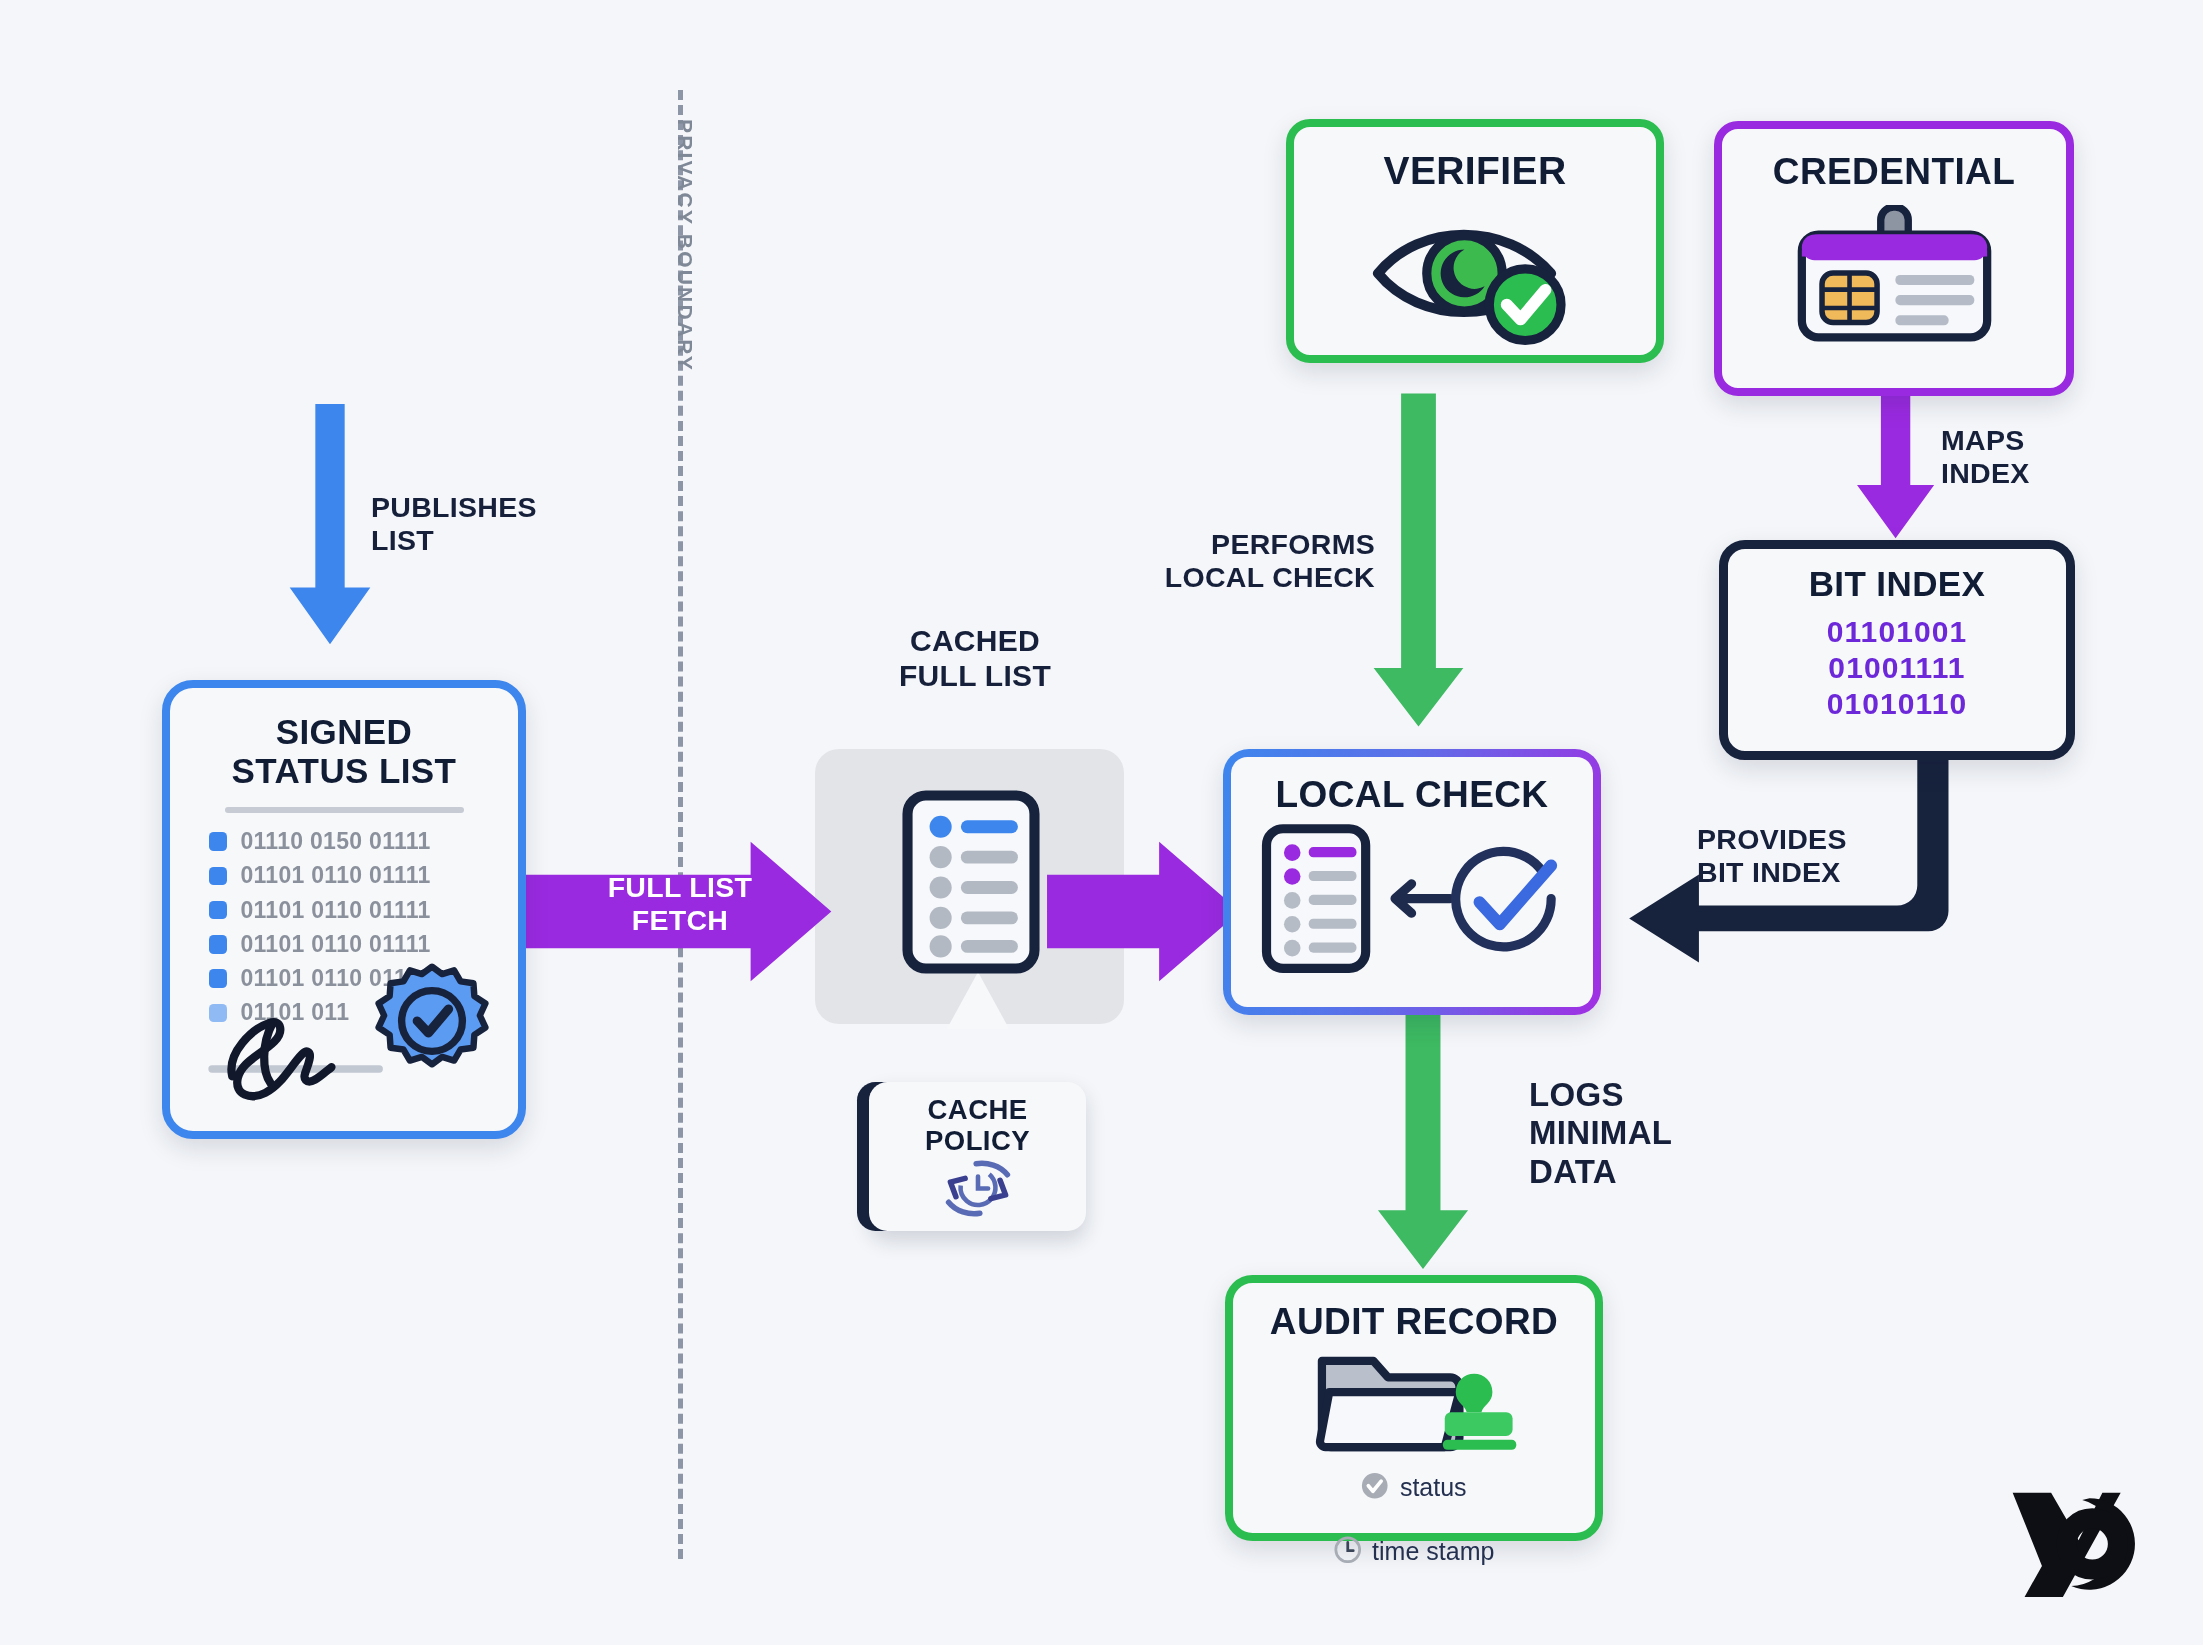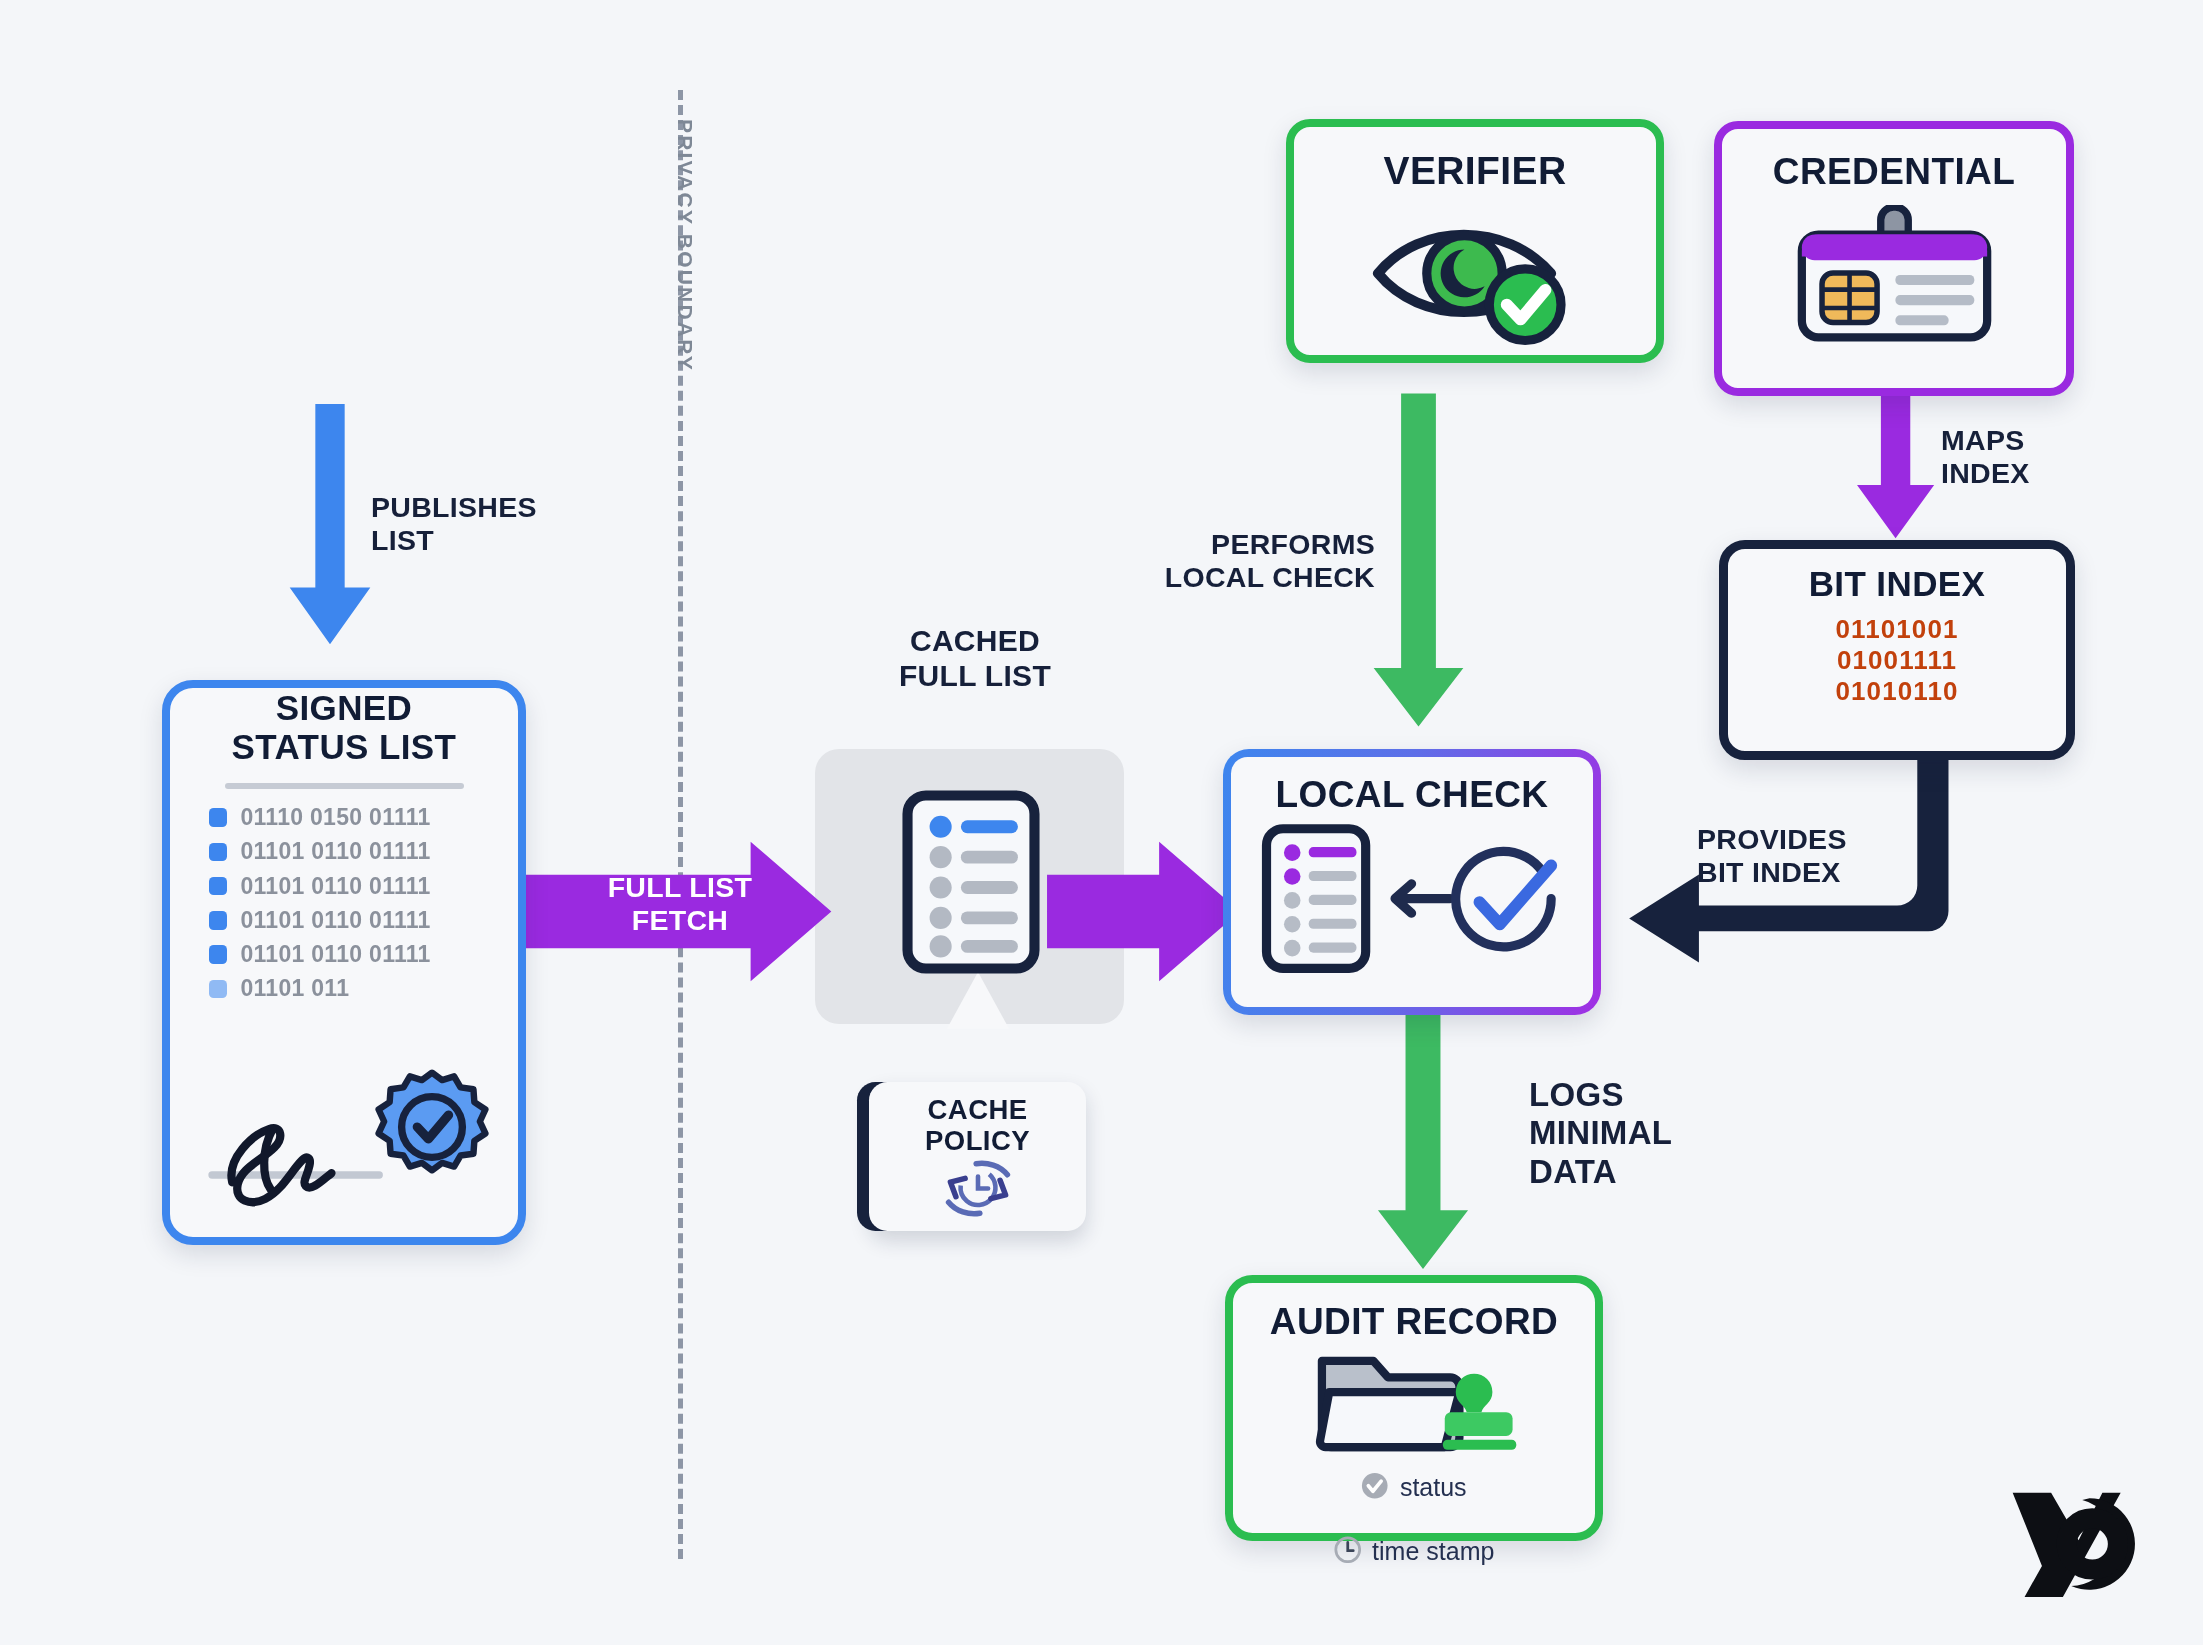--- a/index.html
+++ b/index.html
@@ -87,21 +87,21 @@
     border-radius:24px;
     z-index:3;
   }
 
   
   .ssl-rule { width:239px; height:6.4px; background:#c6cbd4; border-radius:3.7px; }
   .bitrow { display:flex; align-items:center; gap:13px; }
   .bitchip { width:18.4px; height:18.4px; background:#3d86ee; border-radius:4.6px; flex:none; }
   .bittext { font-size:23px; font-weight:bold; color:#8b919c; letter-spacing:0.3px; white-space:nowrap; }
 
-  .binline { font-size:26px; font-weight:bold; color:#c2410c; line-height:1.2; letter-spacing:1.1px; }
+  .binline { font-size:30px; font-weight:bold; color:#6d28d9; line-height:1.2; letter-spacing:1.1px; }
 
   .footrow { display:flex; align-items:center; gap:11px; }
   .footlabel { font-size:25px; color:#243050; }
 
   #logo { position:absolute; right:61px; bottom:46px; z-index:10; }
 </style>
 </head>
 <body>
 
 <div id="stage">
@@ -113,21 +113,21 @@
   <div class="arrow" style="left:275px; top:404px;">
     <svg width="110" height="266" viewBox="0 0 120 290">
       <path d="M44 0 h32 v200 h28 l-44 62 l-44 -62 h28 z" fill="#3d86ee"></path>
     </svg>
   </div>
   <div class="arrow-label" style="left:371px; top:491px; font-size:28.5px;">
     <div>PUBLISHES</div>
     <div>LIST</div>
   </div>
 
-  <div class="node bordered-blue" style="left:162px; top:680px; width:364px; height:565px; border-radius:31px;">
+  <div class="node bordered-blue" style="left:162px; top:680px; width:364px; height:459px; padding-top:24px; border-radius:31px;">
     <div class="title" style="font-size:35px;">
       <div>SIGNED</div>
       <div>STATUS LIST</div>
     </div>
     <div class="ssl-rule" style="margin-top:16.5px;"></div>
 
     <div style="margin-top:14.7px; display:flex; flex-direction:column; gap:7.3px; align-self:flex-start; margin-left:39px; position:relative;">
       <div class="bitrow">
         <span class="bitchip"></span>
         <span class="bittext">01110 0150  01111</span>

